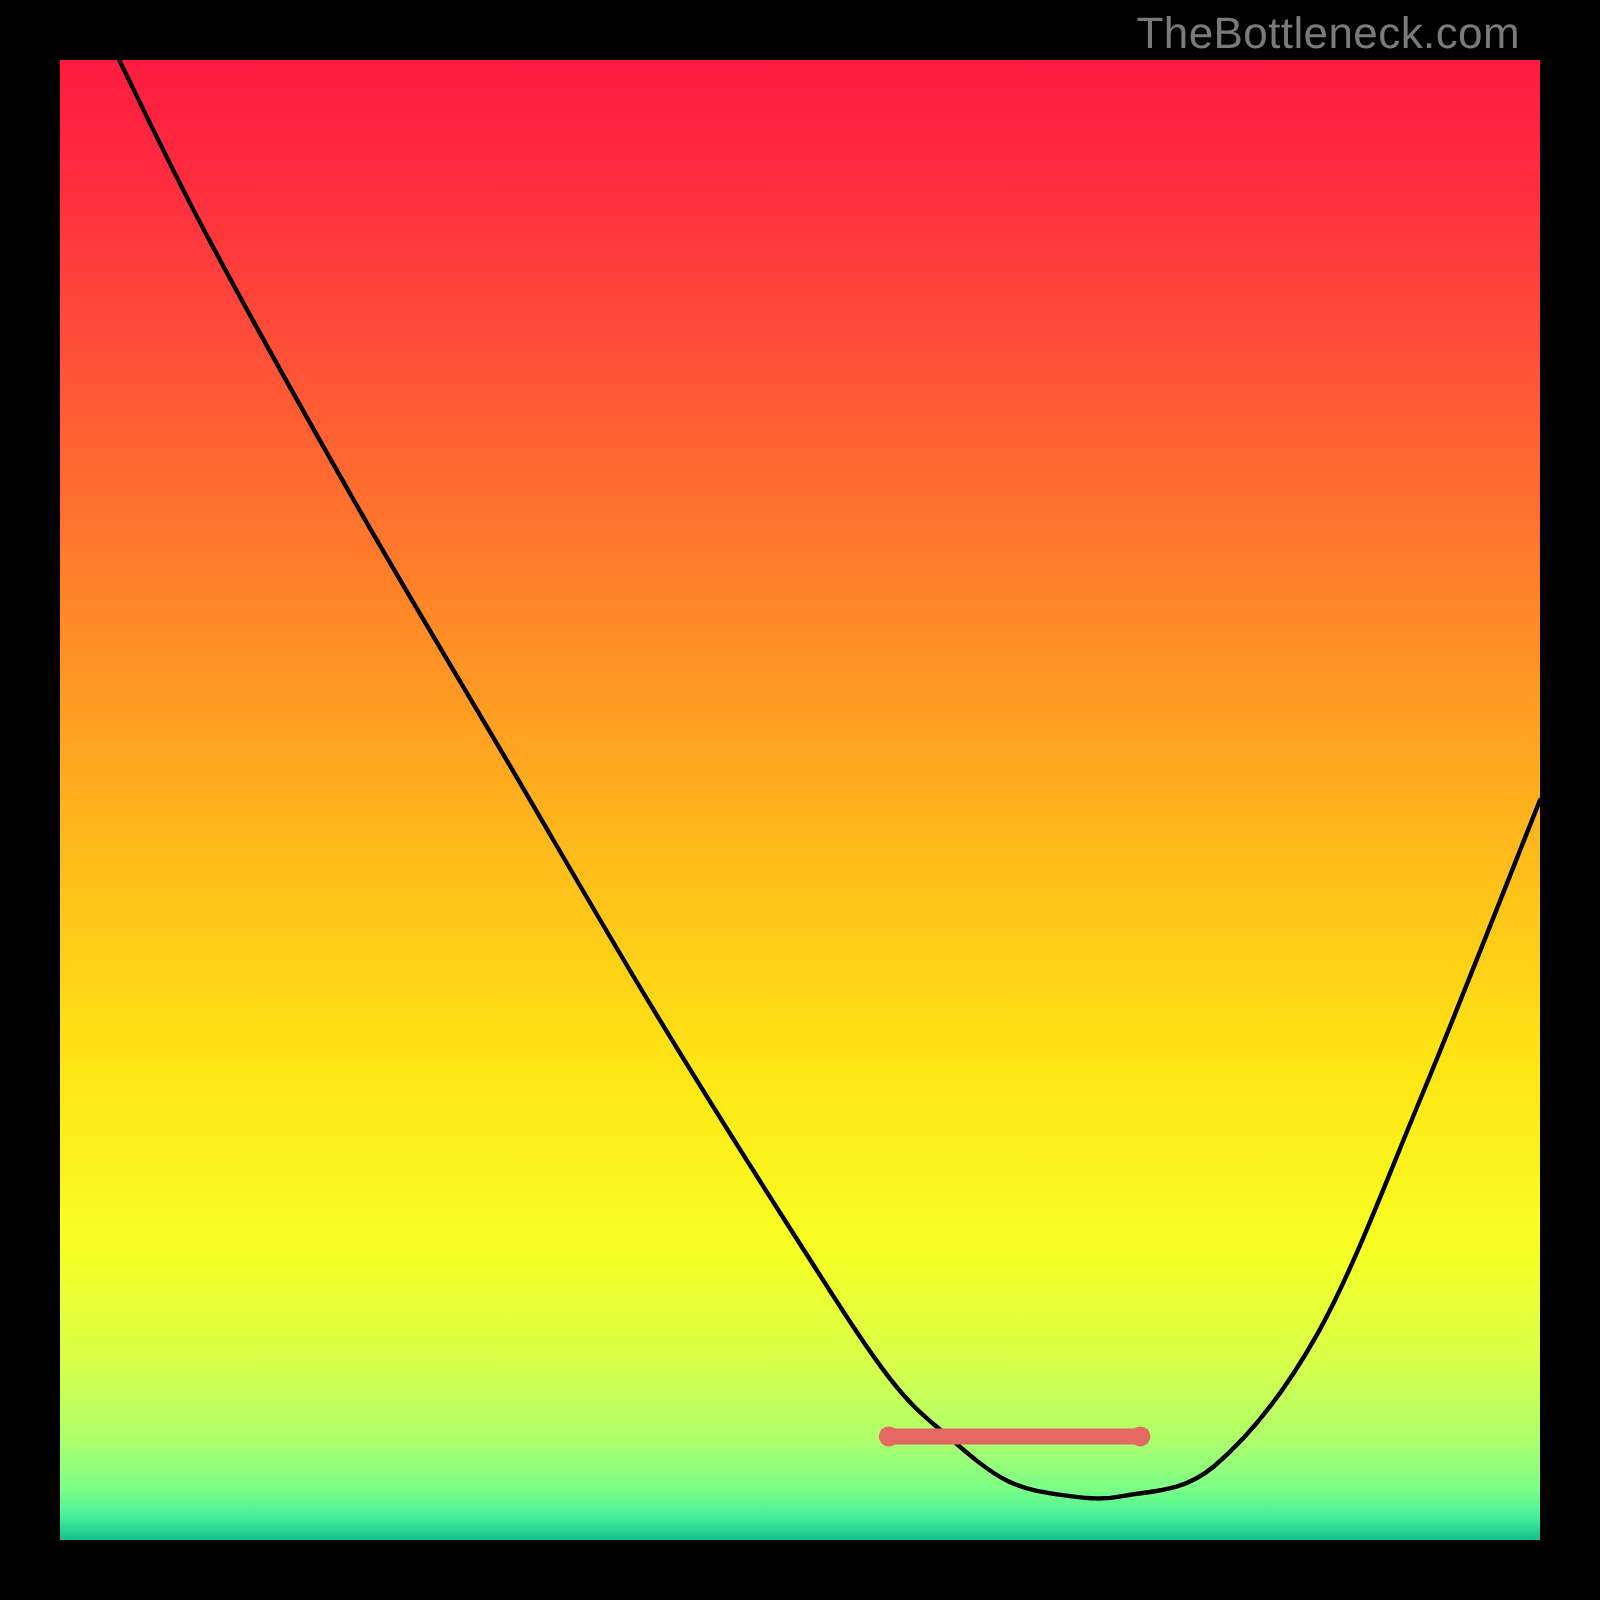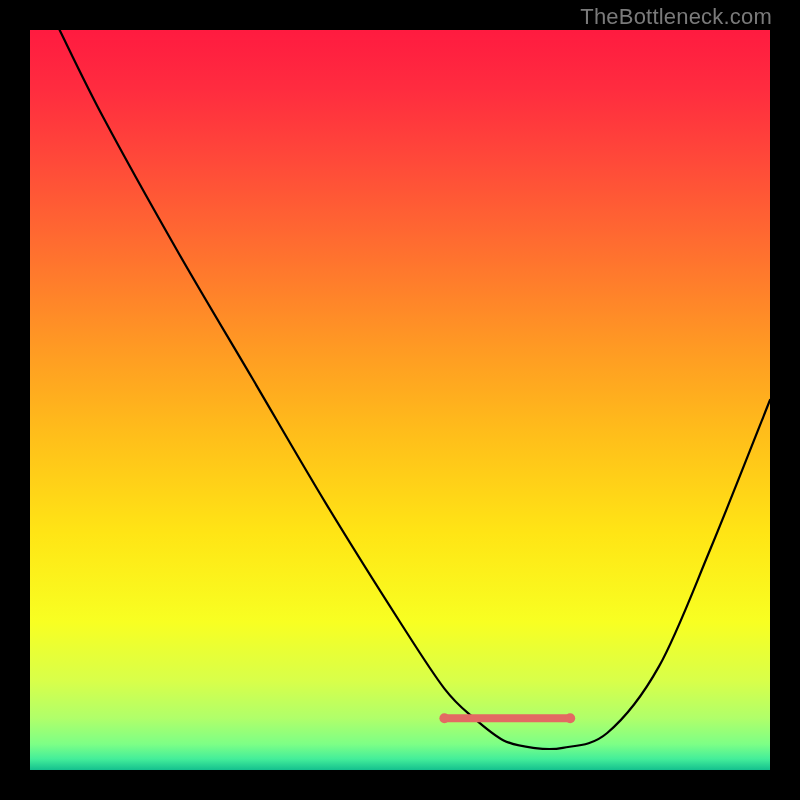--- a/index.html
+++ b/index.html
@@ -21,21 +21,21 @@
   .plot-area {
     position: absolute;
     left: 0;
     top: 0;
     width: 740px;
     height: 740px;
   }
   .watermark {
     position: absolute;
     top: 4px;
-    right: 28px;
+    right: 40px;
     color: #7a7a7a;
     font-family: Arial, Helvetica, sans-serif;
     font-size: 22px;
     letter-spacing: 0.2px;
     user-select: none;
   }
 </style>
 </head>
 <body>
 

